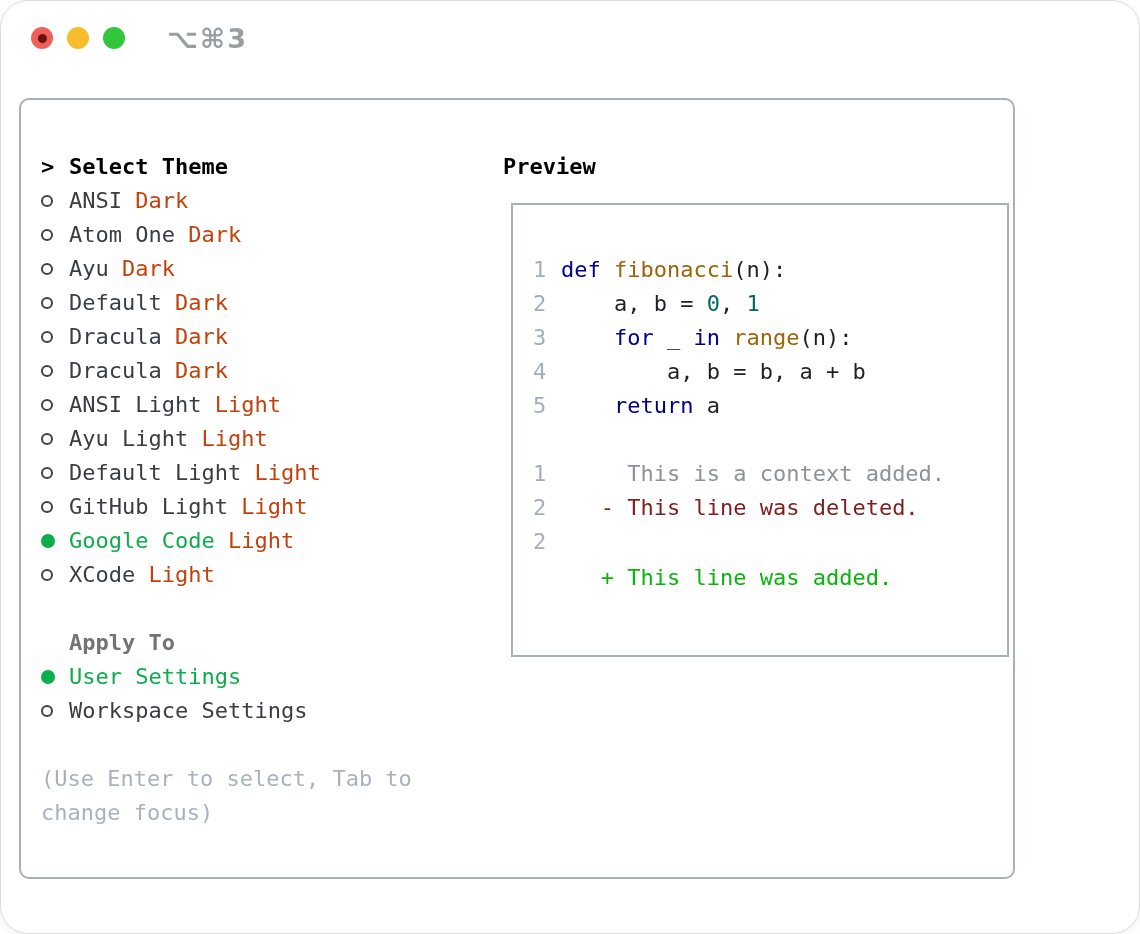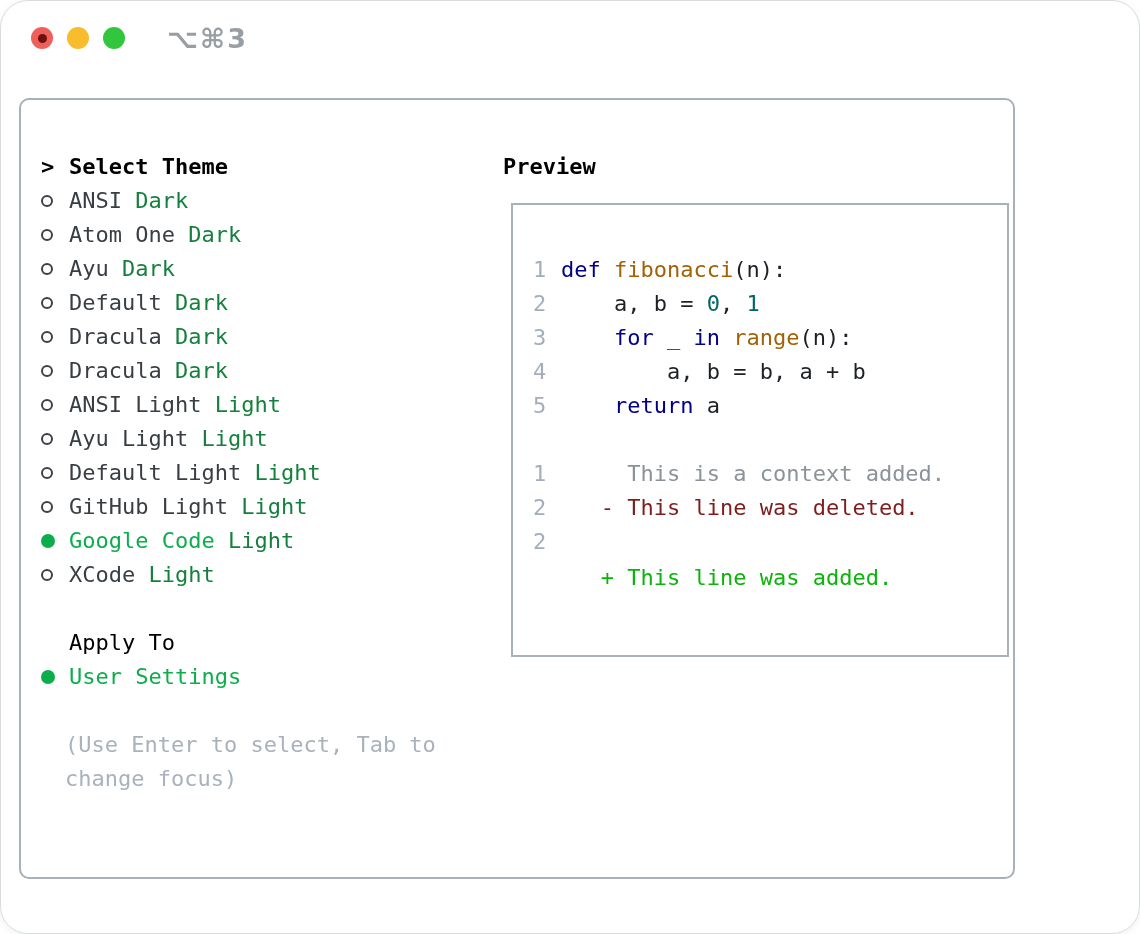--- a/index.html
+++ b/index.html
@@ -22,25 +22,25 @@
   .panel{position:absolute;left:18px;top:97px;width:992px;height:777px;
          border:2px solid #a8b0b8;border-radius:10px;background:#fff;}
 
   .col-left{position:absolute;left:20px;top:50px;width:440px;font-size:22px;line-height:34px;color:#393e44;}
   .row{display:flex;align-items:center;height:34px;white-space:pre;}
   .row .marker{width:28px;flex:0 0 28px;display:flex;align-items:center;}
   .ring{width:12px;height:12px;border:2px solid #3d4248;border-radius:50%;box-sizing:border-box;}
   .dot{width:14px;height:14px;border-radius:50%;background:#0cad4b;}
   .hdr{font-weight:bold;color:#000;}
   .hdr .marker{font-weight:bold;color:#000;}
-  .variant{color:#15803d;}
+  .variant{color:#c2410c;}
   .sel-name{color:#0cad4b;}
   .spacer{height:34px;}
-  .apply-hdr{color:#000000;}
-  .help{color:#a9b2bc;width:420px;line-height:34px;white-space:normal;margin-left:24px;}
+  .apply-hdr{color:#737373;font-weight:bold;}
+  .help{color:#a9b2bc;width:420px;line-height:34px;white-space:normal;}
 
   
   .preview-title{position:absolute;left:482px;top:50px;height:34px;line-height:34px;
                  font-size:22px;font-weight:bold;color:#000;}
   .preview-box{position:absolute;left:490px;top:103px;width:474px;height:402px;
                border:2px solid #a8b0b8;background:#fff;padding:48px 0 0 20px;box-sizing:content-box;}
   .cline{display:flex;height:34px;line-height:34px;font-size:22px;white-space:pre;}
   .ln{width:28px;flex:0 0 28px;color:#a4adbb;}
   .diff-block{margin-top:34px;}
   .tk-kw{color:#000088;}
@@ -84,20 +84,21 @@
           <div class="row"><span class="marker"><span class="dot"></span></span><span class="sel-name">Google Code</span><span class="variant"> Light</span></div>
           <div class="row"><span class="marker"><span class="ring"></span></span><span>XCode</span><span class="variant"> Light</span></div>
         </div>
       <div class="spacer"></div>
       <div class="row apply-hdr">
         <span class="marker"></span>
         <span>Apply To</span>
       </div>
       <div id="apply-list">
           <div class="row"><span class="marker"><span class="dot"></span></span><span class="sel-name">User Settings</span></div>
+          <div class="row"><span class="marker"><span class="ring"></span></span><span>Workspace Settings</span></div>
         </div>
       <div class="spacer"></div>
       <div class="help">(Use Enter to select, Tab to change focus)</div>
     </div>
 
     <div class="preview-title">Preview</div>
 
     <div class="preview-box">
       <div id="code-lines">
           <div class="cline"><span class="ln">1</span><span><span class="tk-kw">def</span><span class="tk-pl"> </span><span class="tk-fn">fibonacci</span><span class="tk-pl">(n):</span></span></div>

